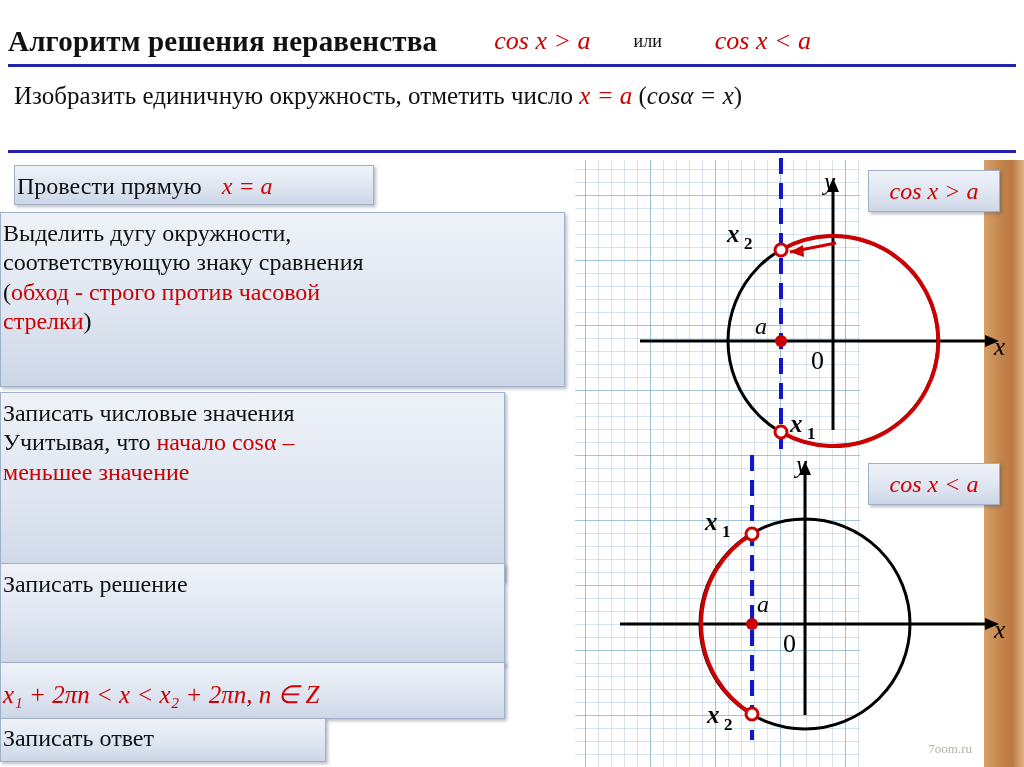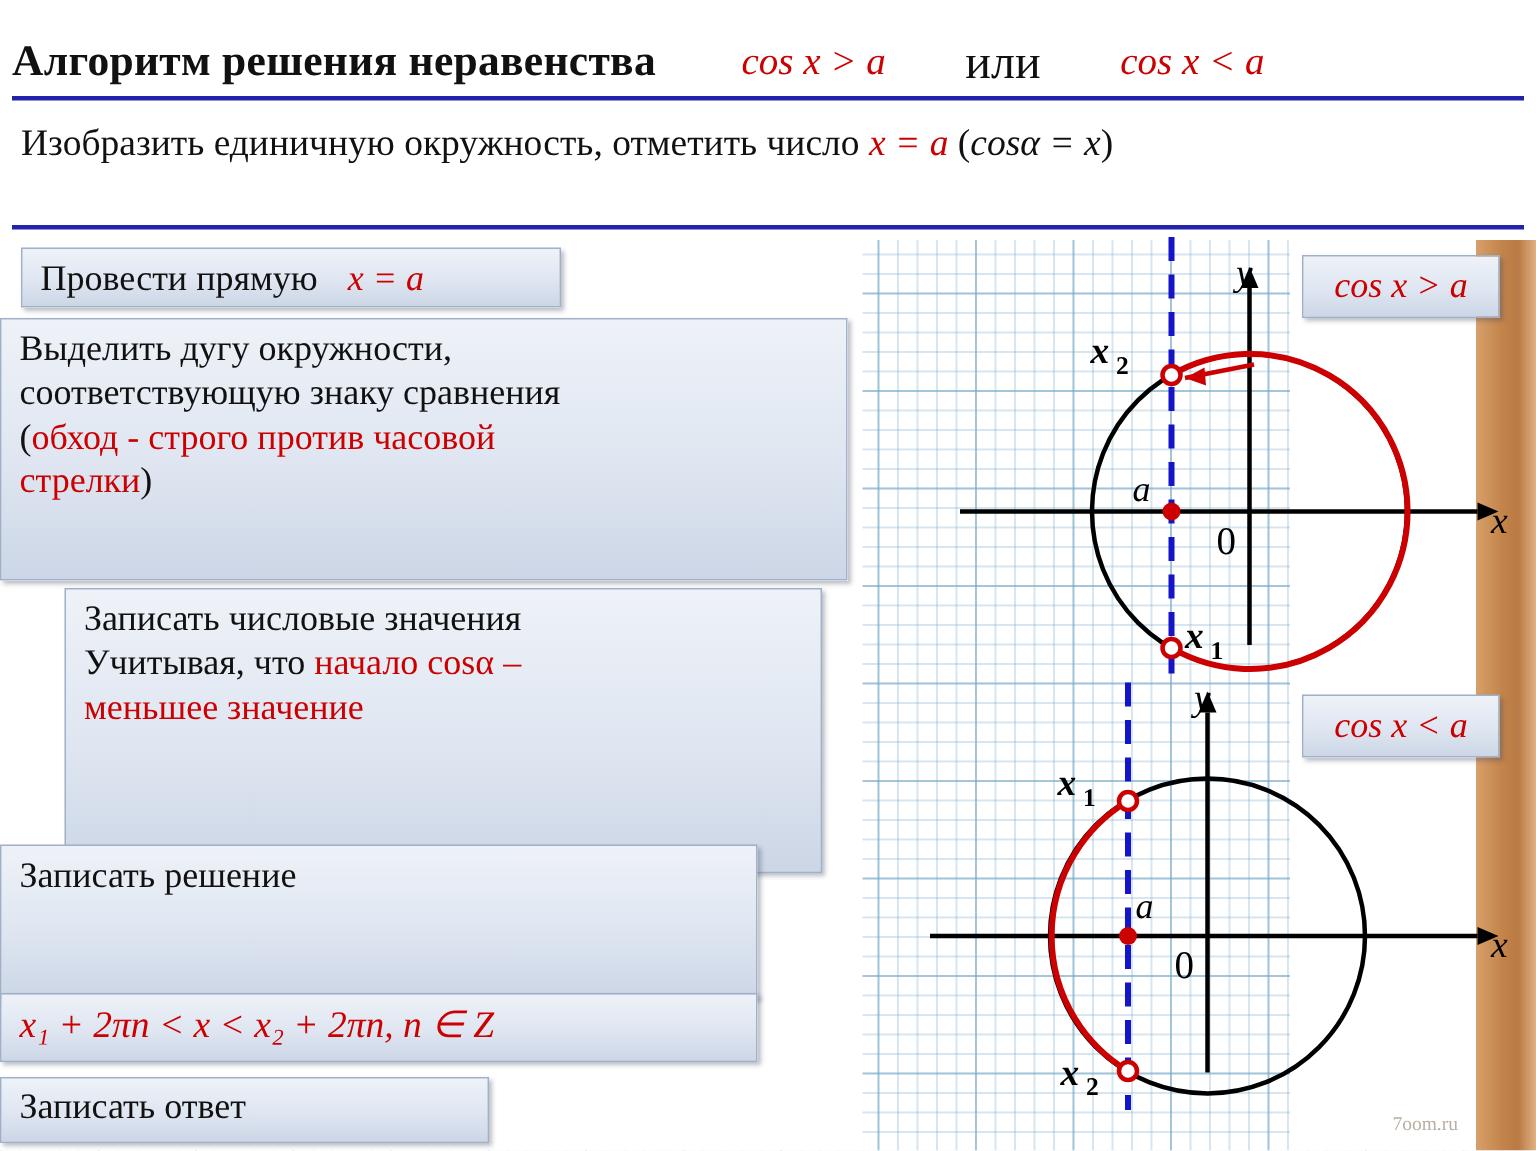--- a/index.html
+++ b/index.html
@@ -38,21 +38,21 @@
   }
 
   
   .title-bar{
     position:absolute;left:8px;top:18px;width:1008px;height:46px;
     border-bottom:3px solid #2222aa;
     display:flex;align-items:center;gap:43px;
   }
   .title-bar .t1{font-size:29px;color:#111111;font-weight:bold;letter-spacing:.2px;}
   .title-bar .t2{font-size:26px;color:#cc0000;font-style:italic;margin-left:14px;}
-  .title-bar .t3{font-size:32px;color:#111111;margin-left:10px;}
+  .title-bar .t3{font-size:18px;color:#111111;}
   .title-bar .t4{font-size:26px;color:#cc0000;font-style:italic;margin-left:10px;}
 
   
   .step1{
     position:absolute;left:14px;top:80px;width:760px;
     font-size:25px;color:#111111;line-height:1.24;
   }
   .step1 .red{color:#cc0000;font-style:italic;}
   .step1 .blk{color:#111111;}
   .hr-blue{
@@ -61,32 +61,32 @@
 
   
   .panel{
     position:absolute;
     background:linear-gradient(to bottom,#eef2f8 0%,#dfe6f1 55%,#ccd6e6 100%);
     border:1px solid #9fb0c8;
     box-shadow:2px 2px 3px rgba(60,70,90,.35);
     color:#111111;
     font-size:24px;
     line-height:1.22;
-    padding:6px 10px 8px 12px;
+    padding:6px 10px 8px 2px;
     box-sizing:border-box;
   }
   .panel .red{color:#cc0000;}
   .panel .reditalic{color:#cc0000;font-style:italic;}
 
   .p-line{position:absolute;left:14px;top:165px;width:360px;height:40px;}
   .p-line .lbl{font-size:24px;}
   .p-arc{position:absolute;left:0px;top:212px;width:565px;height:175px;}
-  .p-values{position:absolute;left:0px;top:392px;width:505px;height:190px;margin-left:43px;}
+  .p-values{position:absolute;left:0px;top:392px;width:505px;height:190px;}
   .p-solution{position:absolute;left:0px;top:563px;width:505px;height:103px;}
-  .p-formula{position:absolute;left:0px;top:662px;width:505px;height:46px;
+  .p-formula{position:absolute;left:0px;top:662px;width:505px;height:57px;
      display:flex;align-items:flex-end;}
   .p-formula .f{font-size:25px;color:#cc0000;font-style:italic;}
   .p-answer{position:absolute;left:0px;top:718px;width:326px;height:44px;
      display:flex;align-items:center;}
 
   .tag{
     position:absolute;
     background:linear-gradient(to bottom,#eef2f8 0%,#dfe6f1 55%,#ccd6e6 100%);
     border:1px solid #9fb0c8;
     box-shadow:2px 2px 3px rgba(60,70,90,.35);

